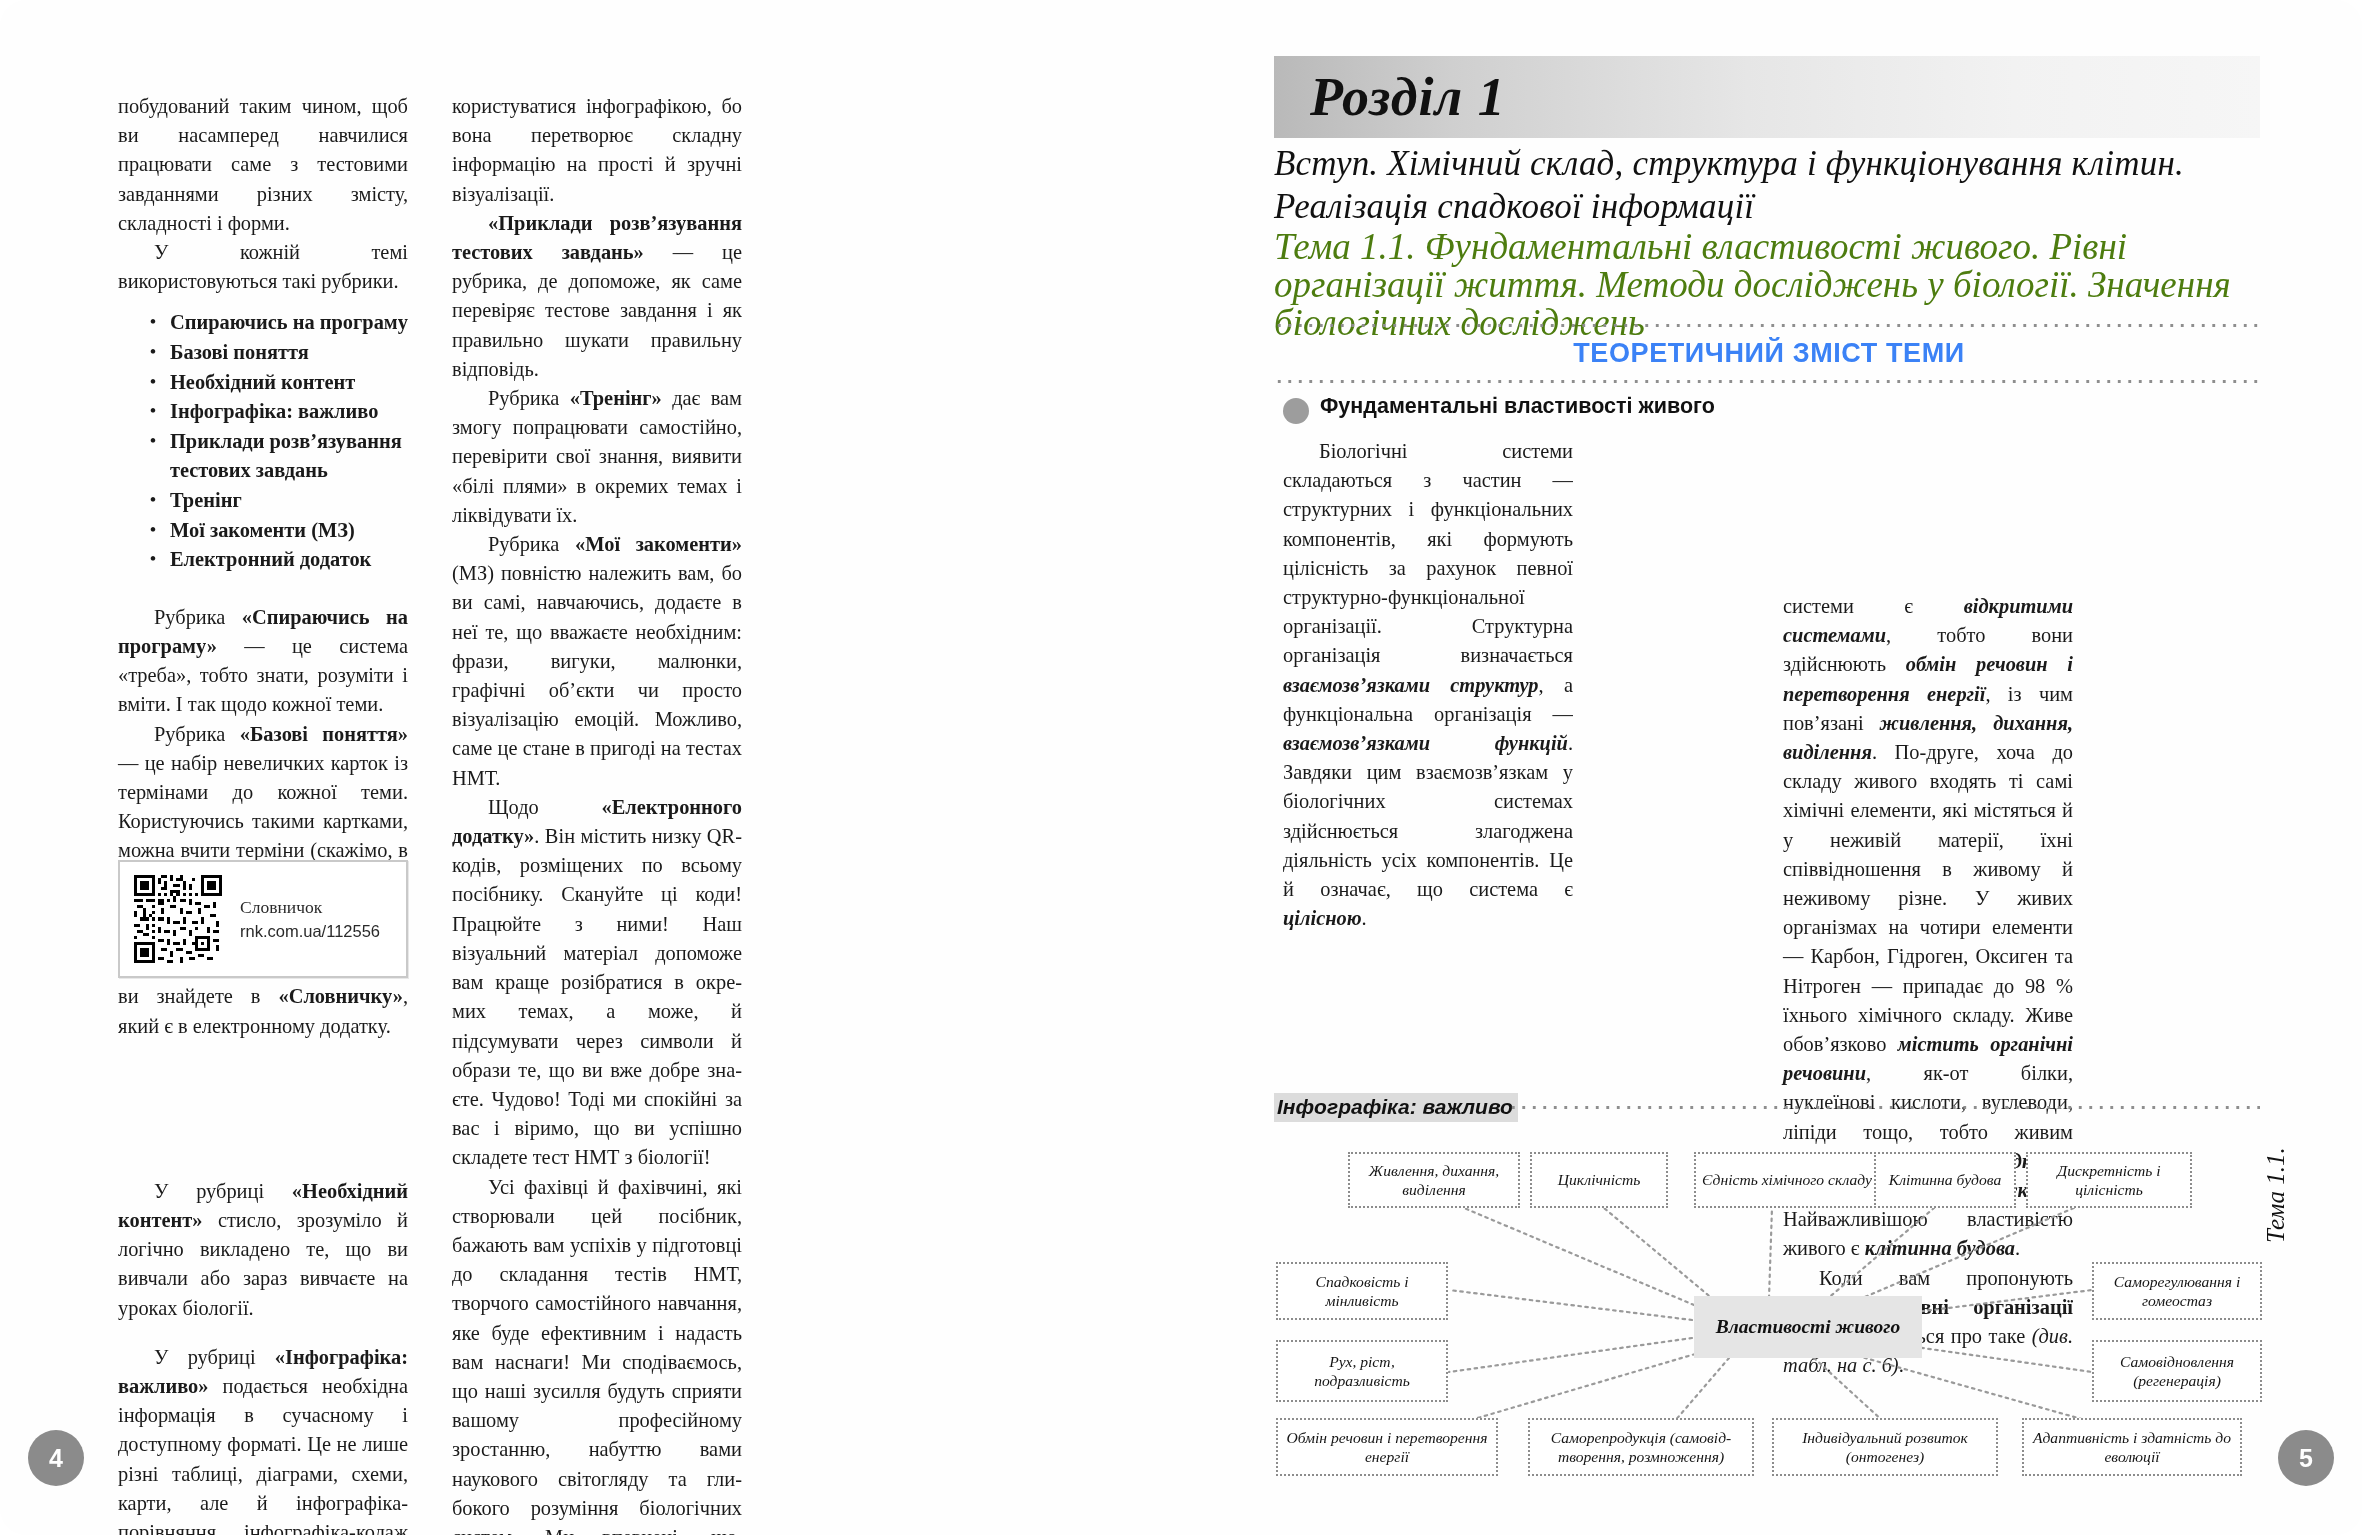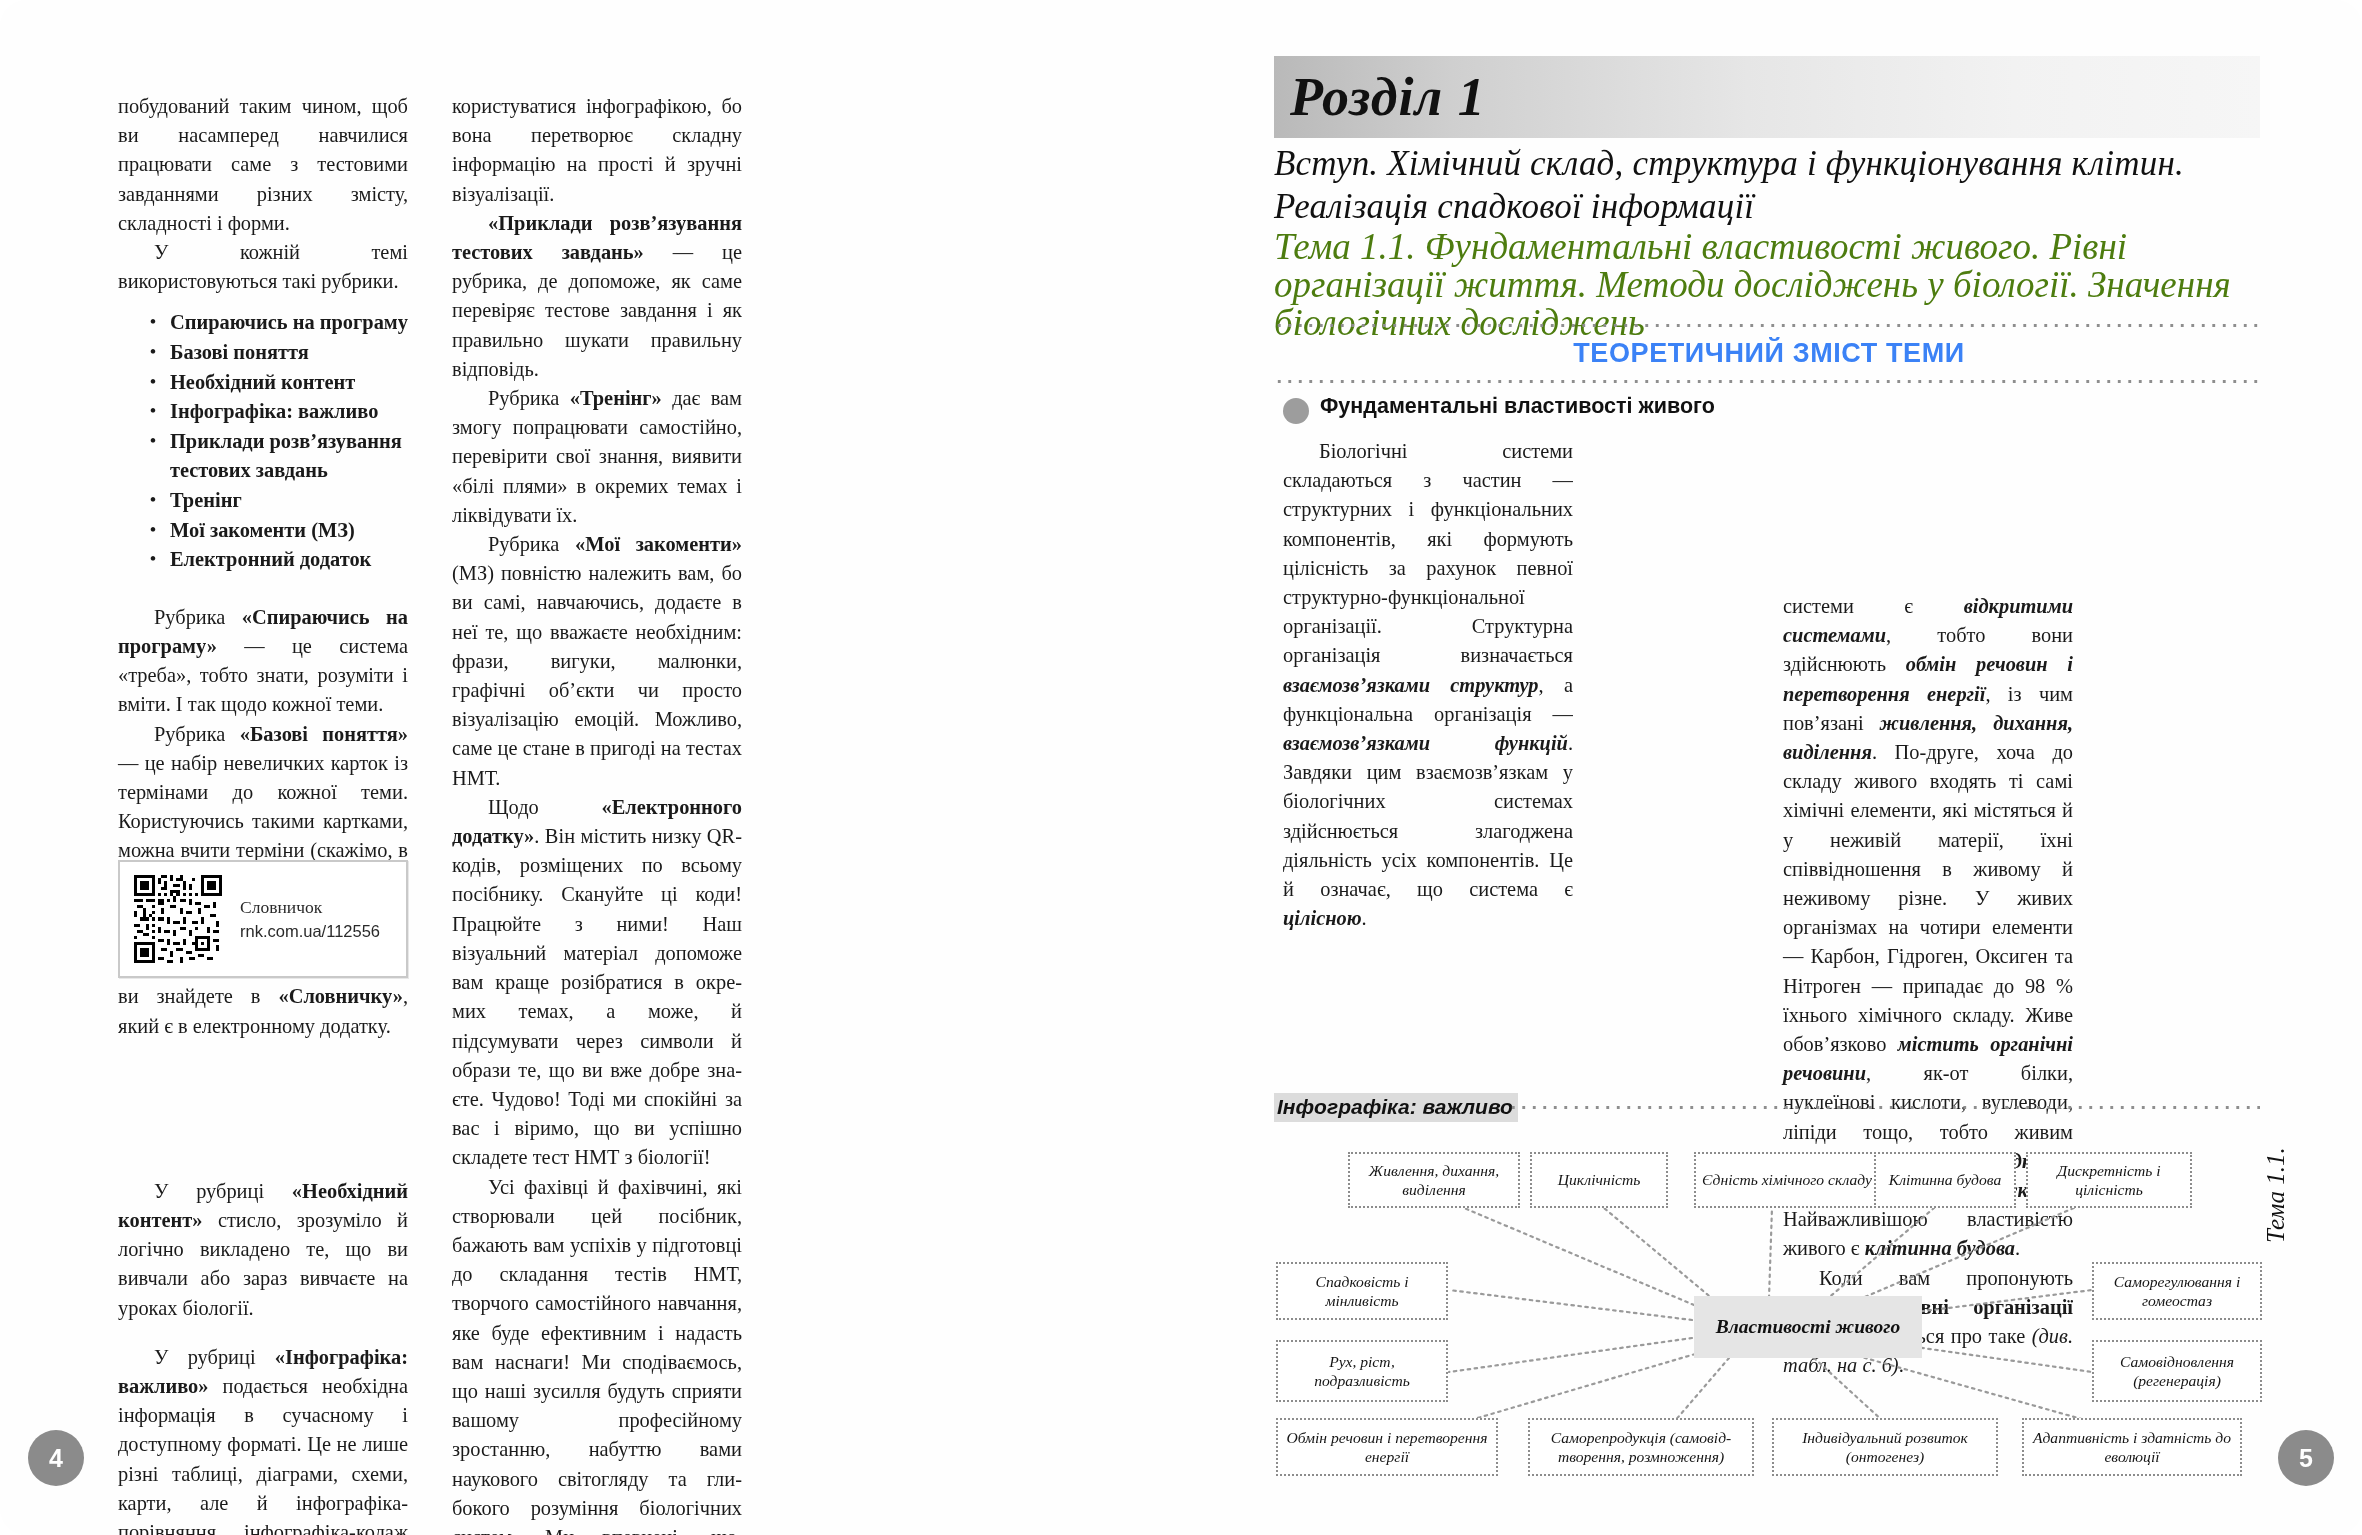--- a/index.html
+++ b/index.html
@@ -114,21 +114,21 @@
     background: linear-gradient(to right, #b9b9b9 0%, #cfcfcf 18%, #e6e6e6 48%, #f2f2f2 75%, #f6f6f6 100%);
     display: flex;
     align-items: center;
   }
   .chapter-title {
     font-family: "Liberation Serif", serif;
     font-style: italic;
     font-weight: bold;
     font-size: 54px;
     letter-spacing: 1px;
-    padding-left: 16px;
+    padding-left: 36px;
     color: #111;
   }
 
   .chapter-sub {
     position: absolute;
     left: 1274px;
     top: 142px;
     width: 990px;
     font-family: "Liberation Serif", serif;
     font-style: italic;

